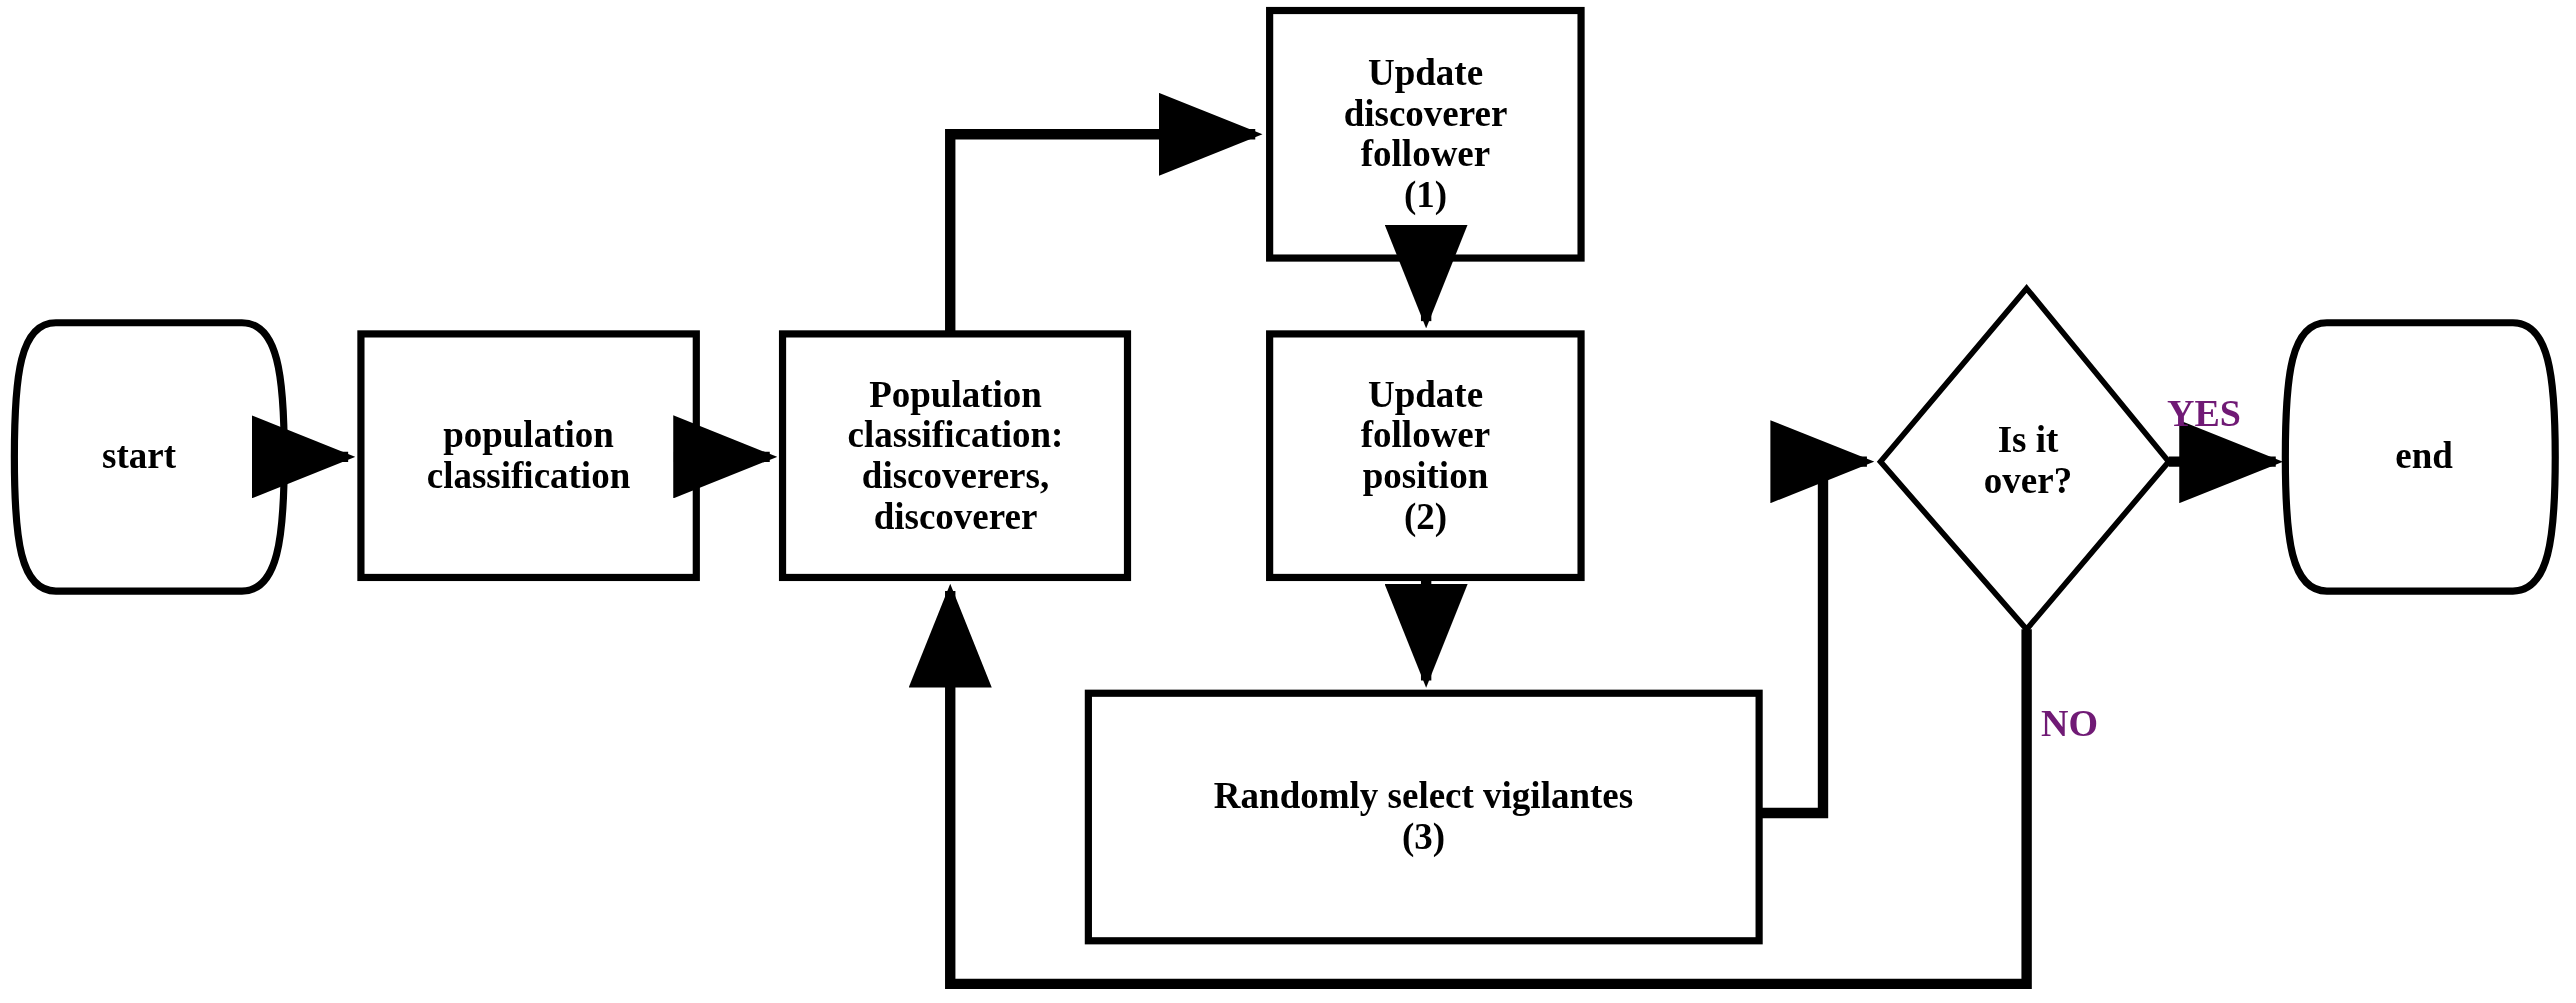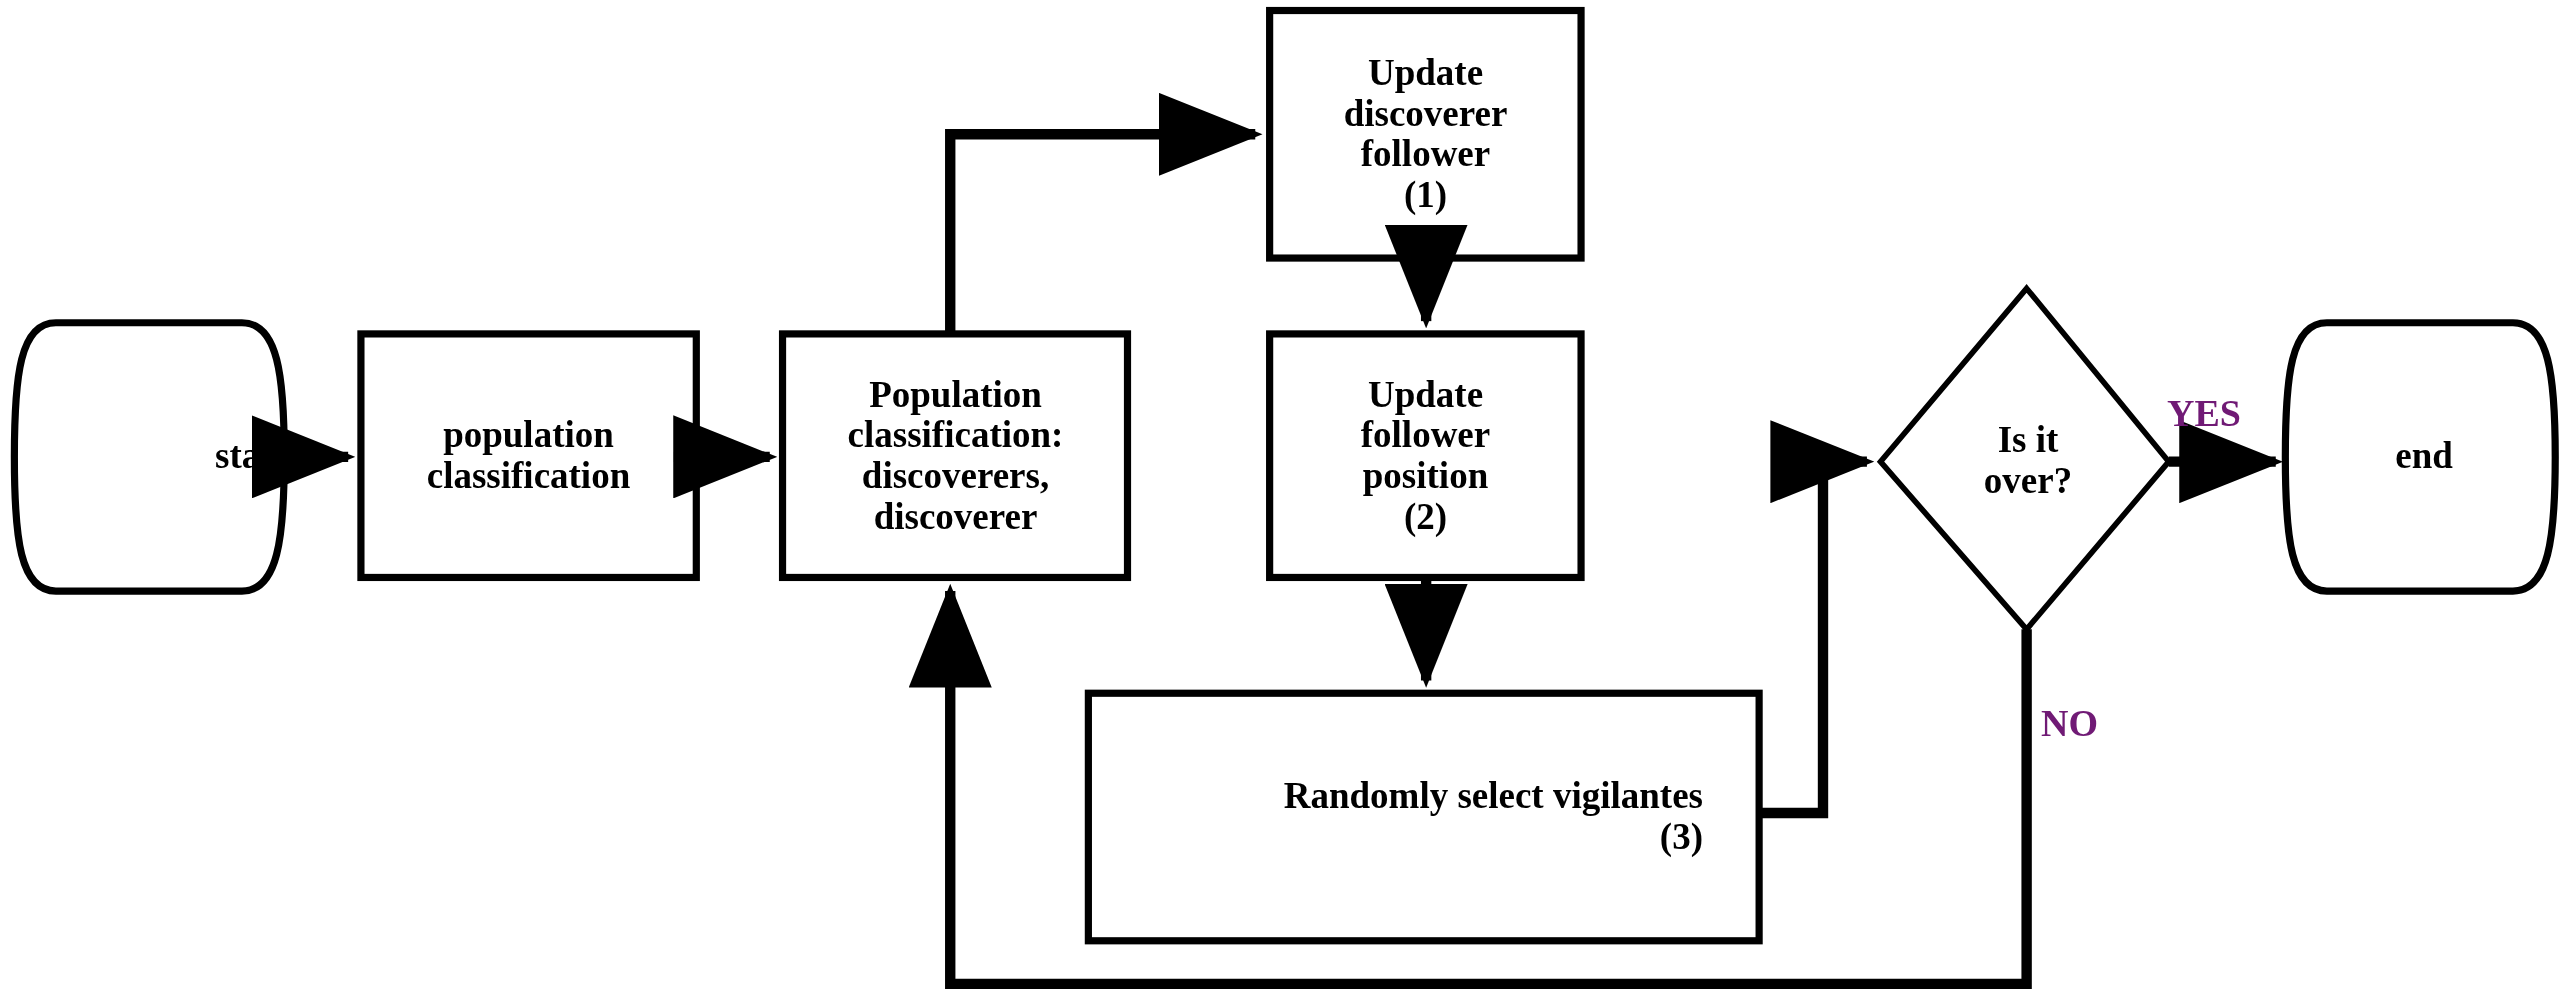--- a/index.html
+++ b/index.html
@@ -35,26 +35,26 @@
     line-height: 1.10;
     pointer-events: none;
     white-space: pre;
   }
   .edge-label {
     position: absolute;
     font-weight: bold;
     color: #701a75;
     white-space: pre;
   }
-  .lbl-start   { left:  19px; top: 321px; width: 270px; height: 271px; font-size: 37px; align-items: flex-end; }
+  .lbl-start   { left:  4px; top: 321px; width: 270px; height: 271px; font-size: 37px; }
   .lbl-popinit { left: 361px; top: 334px; width: 335px; height: 244px; font-size: 37px; }
   .lbl-popclass{ left: 783px; top: 334px; width: 345px; height: 244px; font-size: 37px; }
   .lbl-upddisc { left:1270px; top:  10.4px; width: 311px; height: 248px; font-size: 37px; }
   .lbl-updfoll { left:1270px; top: 334px; width: 311px; height: 244px; font-size: 37px; }
-  .lbl-vigil   { left:1032px; top: 693px; width: 671px; height: 248px; font-size: 37px; align-items: flex-end; }
+  .lbl-vigil   { left:1088px; top: 693px; width: 671px; height: 248px; font-size: 37px; }
   .lbl-decision{ left:1932px; top: 375px; width: 192px; height: 172px; font-size: 37px; }
   .lbl-end     { left:2285px; top: 321px; width: 278px; height: 271px; font-size: 37px; }
   .lbl-yes     { left:2167px; top: 391px; font-size: 38px; }
   .lbl-no      { left:2041px; top: 701px; font-size: 38px; text-align: right; }
 </style>
 </head>
 <body>
 
 <div id="canvas">
 

